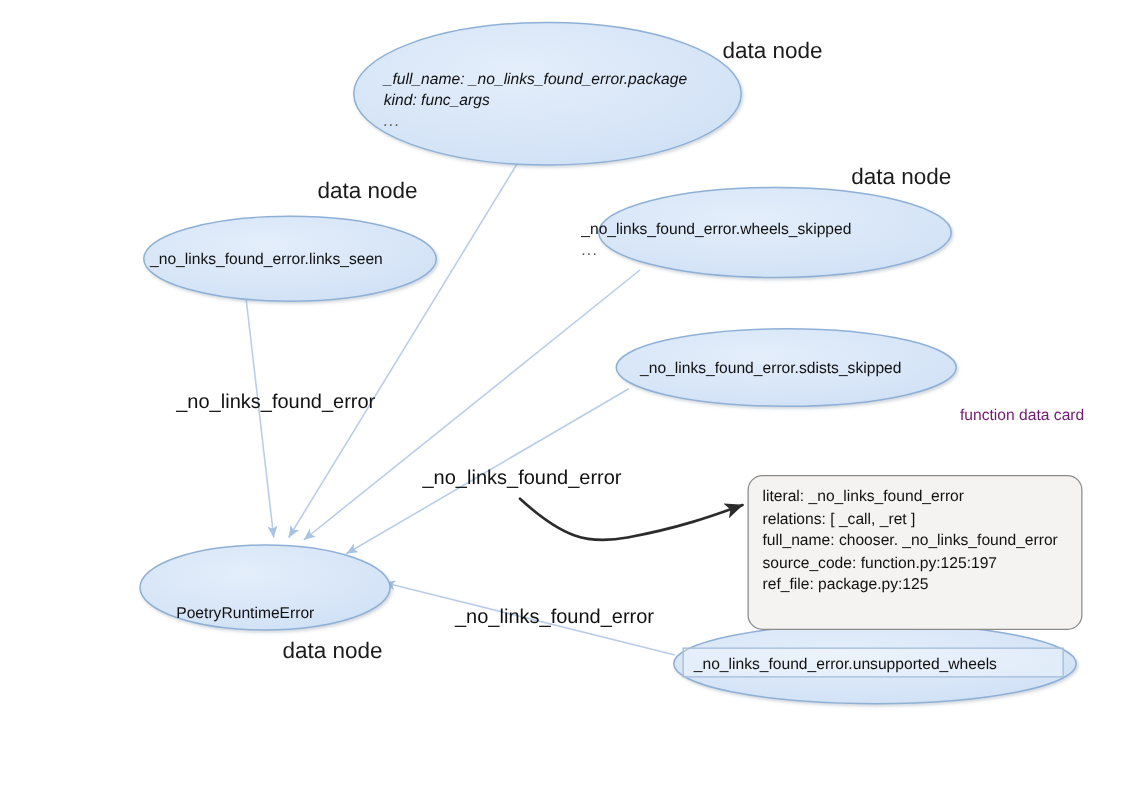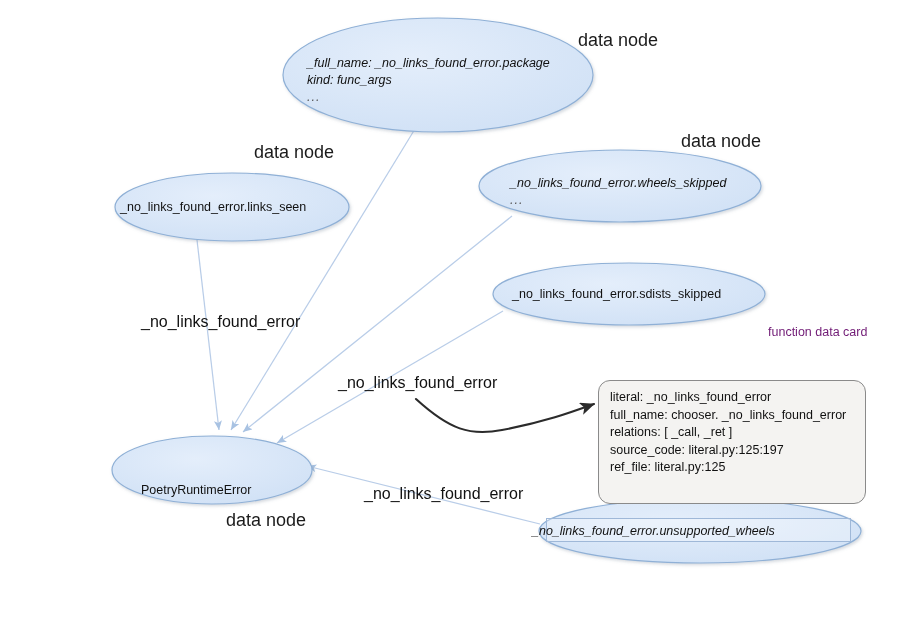--- a/index.html
+++ b/index.html
@@ -133,44 +133,44 @@
   </svg>
 
   <div class="ellipse-text" style="left:307px; top:55px;font-style:italic;">
     <div>_full_name: _no_links_found_error.package</div>
     <div>kind: func_args</div>
     <div class="dots">...</div>
   </div>
 
   <div class="ellipse-text" style="left:120px; top:199px;">_no_links_found_error.links_seen</div>
 
-  <div class="ellipse-text" style="left:510px; top:175px;font-style:italic;">
+  <div class="ellipse-text" style="left:465px; top:175px;">
     <div>_no_links_found_error.wheels_skipped</div>
     <div class="dots">...</div>
   </div>
 
   <div class="ellipse-text" style="left:512px; top:286px;">_no_links_found_error.sdists_skipped</div>
 
   <div class="ellipse-text" style="left:141px; top:462px;margin-top:20px;">PoetryRuntimeError</div>
 
   <div class="sel-box" style="left:546px; top:518px; width:305px; height:24px;"></div>
-  <div class="ellipse-text" style="left:532px; top:523px;font-style:italic;">_no_links_found_error.unsupported_wheels</div>
+  <div class="ellipse-text" style="left:555px; top:523px;">_no_links_found_error.unsupported_wheels</div>
 
   <div class="node-label" style="left:578px; top:31px;">data node</div>
   <div class="node-label" style="left:254px; top:143px;">data node</div>
   <div class="node-label" style="left:681px; top:132px;">data node</div>
   <div class="node-label" style="left:226px; top:511px;">data node</div>
 
   <div class="edge-label" style="left:141px; top:313px;">_no_links_found_error</div>
   <div class="edge-label" style="left:338px; top:374px;">_no_links_found_error</div>
   <div class="edge-label" style="left:364px; top:485px;">_no_links_found_error</div>
 
   <div id="card-title">function data card</div>
 
   <div id="card">
     <div class="line">literal: _no_links_found_error</div>
+    <div class="line">relations: [ _call, _ret ]</div>
     <div class="line">full_name: chooser. _no_links_found_error</div>
-    <div class="line">relations: [ _call, _ret ]</div>
-    <div class="line">source_code: literal.py:125:197</div>
-    <div class="line">ref_file: literal.py:125</div>
+    <div class="line">source_code: function.py:125:197</div>
+    <div class="line">ref_file: package.py:125</div>
   </div>
 
 </div>
 
 </body></html>

